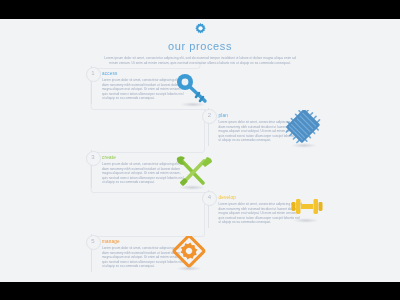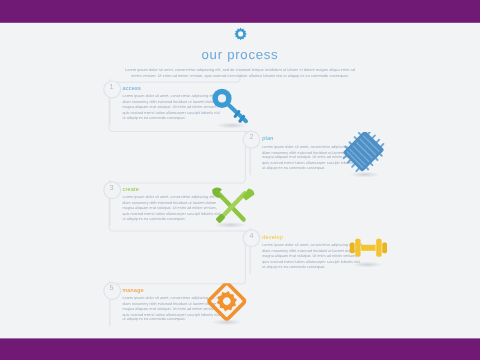--- a/index.html
+++ b/index.html
@@ -1,21 +1,21 @@
 <!DOCTYPE html>
 <html><head>
 <meta charset="utf-8">
 <style>
   html,body{margin:0;padding:0;}
   body{
     width:400px;height:300px;overflow:hidden;background:#ffffff;
     font-family:"Liberation Sans", sans-serif;
     -webkit-font-smoothing:antialiased;
   }
-  .page{position:relative;width:400px;height:300px;background:#701a75;}
+  .page{position:relative;width:400px;height:300px;background:#000000;}
   .band{position:absolute;left:0;top:19px;width:400px;height:263px;background:#f2f3f5;}
 
   
   .header{position:absolute;left:0;top:19px;width:400px;text-align:center;}
   .gear-wrap{height:20px;display:flex;align-items:center;justify-content:center;}
   .gear{display:block;}
   .title{
     margin:1px 0 0 0;font-size:11px;letter-spacing:.6px;color:#6ba7d8;
     font-weight:400;line-height:13px;
   }

